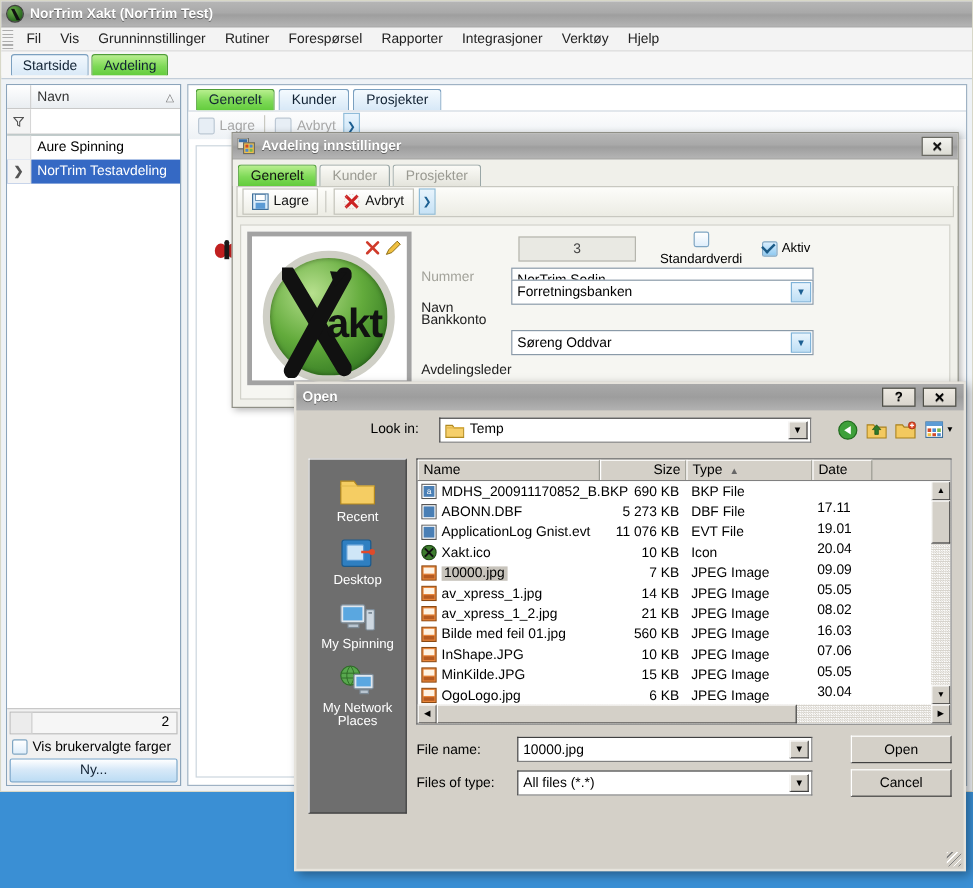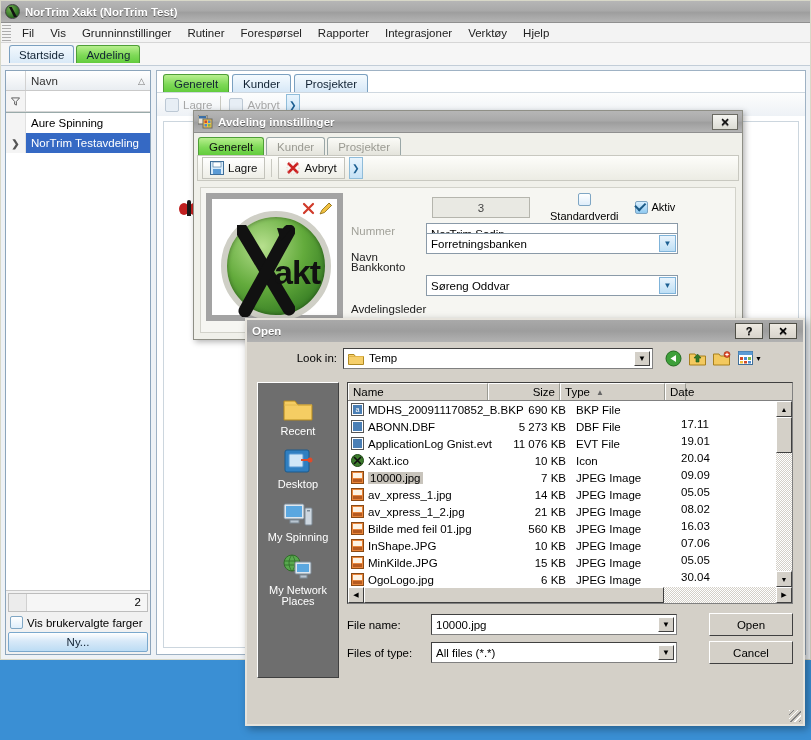--- a/index.html
+++ b/index.html
@@ -108,21 +108,21 @@
   #bg-toolbar { height:24px; border-top:1px solid #cfd8e0; display:flex; align-items:center;
                 gap:6px; padding-left:8px; background:linear-gradient(to bottom,#fdfdfd,#eef2f6); }
   .tb-dis { display:flex; align-items:center; gap:4px; color:#a7a7a7; font-size:11.5px; }
   .tb-ico { width:14px;height:14px; border:1px solid #bcc8d4; background:#e7eef5; border-radius:2px; }
   #bg-body { position:absolute; left:6px; top:50px; right:6px; bottom:6px;
              border:1px solid #ccd6de; background:#fff; }
   .bug { position:absolute; left:14px; top:78px; width:22px; height:18px; }
 
   
   #avd-dialog {
-    position:absolute; left:193px; top:110px; width:550px; height:230px;
+    position:absolute; left:193px; top:110px; width:606px; height:230px;
     background:#f0f0ea; border:1px solid #8f8f86;
     box-shadow:2px 2px 6px rgba(0,0,0,.3);
   }
   #avd-title {
     height:22px; display:flex; align-items:center; padding-left:4px;
     background: linear-gradient(to bottom,#b6b6b6 0%, #a9a9a9 45%, #9e9e9e 55%, #b4b4b4 100%);
     color:#fff; font-weight:bold; font-size:11.5px; text-shadow:0 1px 0 rgba(0,0,0,.45);
     border-bottom:1px solid #8f8f8f;
   }
   .dlg-ico { width:15px;height:14px;margin-right:5px;position:relative;flex:none; }
@@ -145,21 +145,21 @@
   .tbtn { display:flex; align-items:center; gap:4px; height:22px; padding:0 7px;
           border:1px solid transparent; font-size:11.5px; color:#111; }
   .tbtn.framed { border-color:#c3c3bb; background:linear-gradient(to bottom,#ffffff,#eeeee6); }
   .tsep { width:1px; height:18px; background:#c9c9c1; margin:0 2px; }
   .chev { width:14px; height:22px; display:flex; align-items:center; justify-content:center;
           border:1px solid #8fbcd9; background:linear-gradient(to bottom,#e8f4fd,#c6e2f6);
           color:#1c5f92; font-size:9px; }
   #avd-body { position:absolute; left:6px; top:76px; right:6px; bottom:6px;
               border:1px solid #d2d2ca; background:#f6f6f2; }
   #logo-box { position:absolute; left:5px; top:5px; width:137px; height:128px;
-              background:#fff; border:6px solid #a3a3a3; }
+              background:#fff; border:4px solid #a3a3a3; }
   .xakt-logo { position:absolute; left:9px; top:12px; width:110px; height:110px; border-radius:50%;
     background: radial-gradient(circle at 36% 30%, #b7e08e 0%, #63ab3c 45%, #2f7520 85%, #27611b 100%);
     border:6px solid #cfcfc6;
     box-shadow: inset 0 0 4px rgba(0,0,0,.4);
   }
   .logo-x { position:absolute; left:10px; top:8px; width:58px; height:92px; }
   .logo-txt { position:absolute; left:47px; top:36px; font-size:34px; font-weight:bold;
               color:#111; font-family:"Liberation Sans",sans-serif; letter-spacing:-1px; }
   .logo-tools { position:absolute; right:4px; top:3px; display:flex; gap:4px; align-items:center; }
   .frm-row { position:absolute; left:150px; display:flex; align-items:center; height:22px; }
@@ -185,21 +185,21 @@
     background:#d4d0c8; border:2px solid #e6e3dc;
     box-shadow:3px 3px 8px rgba(0,0,0,.35);
   }
   #open-title { height:22px; background:linear-gradient(to bottom,#a9a9a9,#9d9d9d 50%,#b2b2b2);
      display:flex; align-items:center; padding-left:5px; color:#fff; font-weight:bold;
      font-size:11.5px; text-shadow:0 1px 0 rgba(0,0,0,.4); position:relative; }
   .titlebtn { position:absolute; top:3px; width:28px; height:16px;
      background:linear-gradient(to bottom,#eeeae2,#d8d4cc); border:1px solid #4f4f47;
      display:flex; align-items:center; justify-content:center; font-weight:bold; font-size:11px; color:#000; }
   #open-help { right:40px; } #open-close { right:6px; }
-  #lookin-row { display:flex; align-items:center; height:28px; padding:4px 8px 0 8px; gap:6px; }
+  #lookin-row { display:flex; align-items:center; height:28px; padding:4px 8px 0 20px; gap:6px;justify-content:space-between; }
   #lookin-lab { width:82px; text-align:right; font-size:11.5px; color:#000; }
   #lookin-combo { width:310px; height:21px; background:#fff; border:1px solid #808080;
       border-top-color:#404040; border-left-color:#404040;
       display:flex; align-items:center; gap:5px; padding-left:4px; position:relative; font-size:11.5px; }
   #lookin-combo .cbtn2 { position:absolute; right:2px; top:2px; width:16px;height:15px;
       background:#d4d0c8; border:1px solid #fff; border-right-color:#404040;border-bottom-color:#404040;
       display:flex;align-items:center;justify-content:center;font-size:8px; }
   .tb-icons { display:flex; align-items:center; gap:7px; margin-left:6px; }
   .folder-ico { width:16px;height:13px; position:relative; }
   #places {
@@ -534,31 +534,31 @@
         <rect x="15" y="11" width="12" height="8" fill="#5aa7e0"></rect>
         <rect x="18" y="22" width="7" height="3" fill="#b9c5d0" stroke="#7c8a96"></rect>
       </svg>
       <span style="white-space:pre-line;">My Network
 Places</span>
     </div>
   </div>
 
   <div id="filelist">
     <div id="fl-head">
-      <div class="fh" style="width:140px;text-align:center;">
+      <div class="fh" style="width:152px;text-align:center;">
         <span>Name</span>
       </div>
       <div class="fh num" style="width:72px;">
         <span>Size</span>
       </div>
       <div class="fh" style="width:105px;gap:6px;">
         <span>Type</span>
         <span style="font-size:8px;color:#666;">▲</span>
       </div>
-      <div class="fh" style="width:21px;align-items:center;">
+      <div class="fh" style="width:50px;align-items:center;">
         <span>Date</span>
       </div>
     </div>
 
     <div id="fl-rows">
       <div class="frow">
         <span class="c-name">
             <svg class="fico" viewBox="0 0 13 13">
               <rect x="0.5" y="0.5" width="12" height="12" fill="#fff" stroke="#555"></rect>
               <rect x="2" y="2" width="9" height="9" fill="#4a7fb5"></rect>

